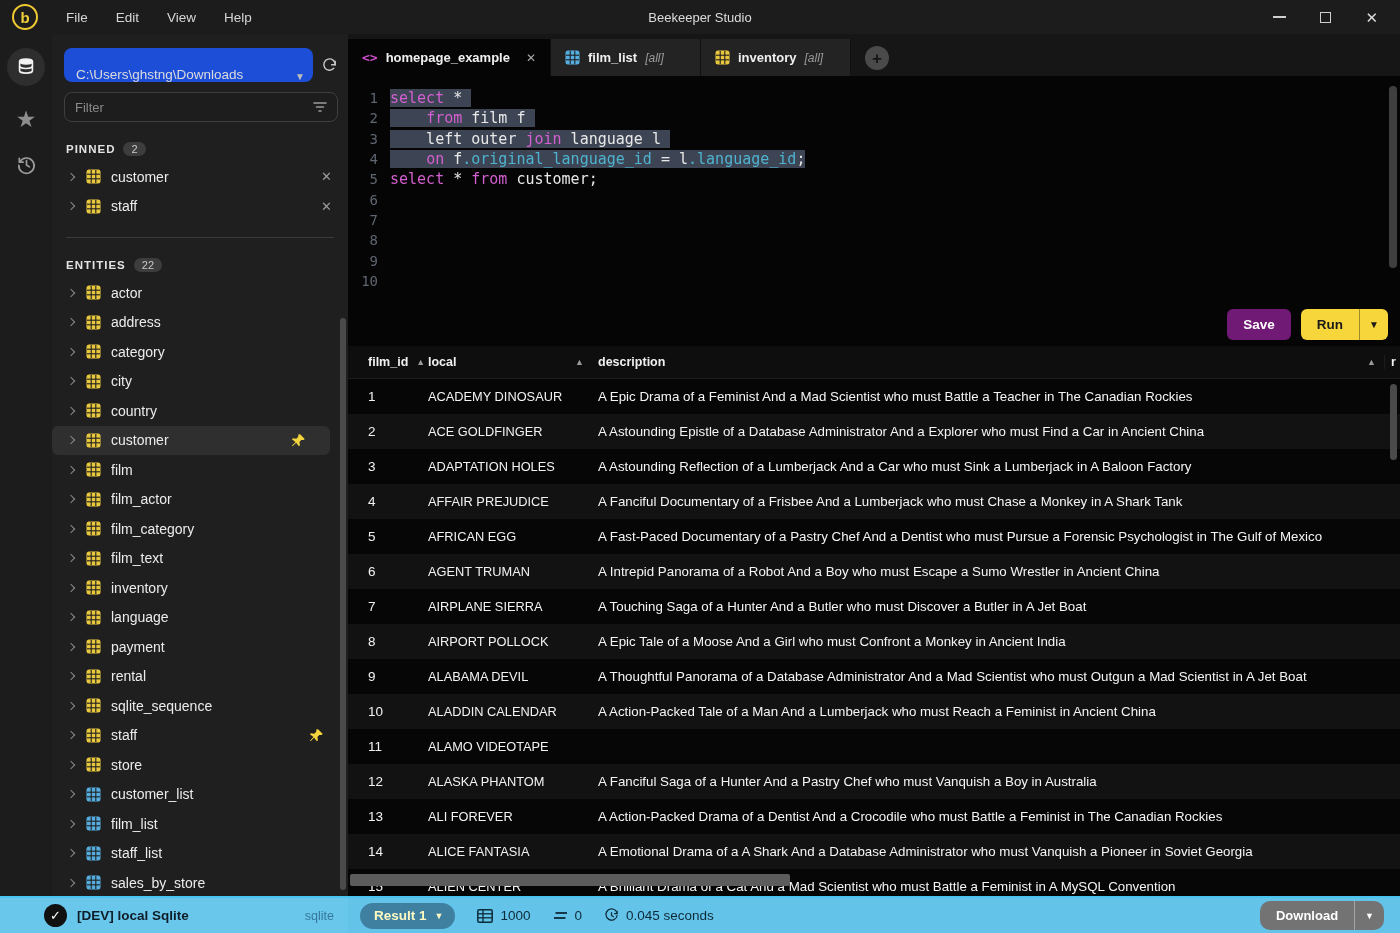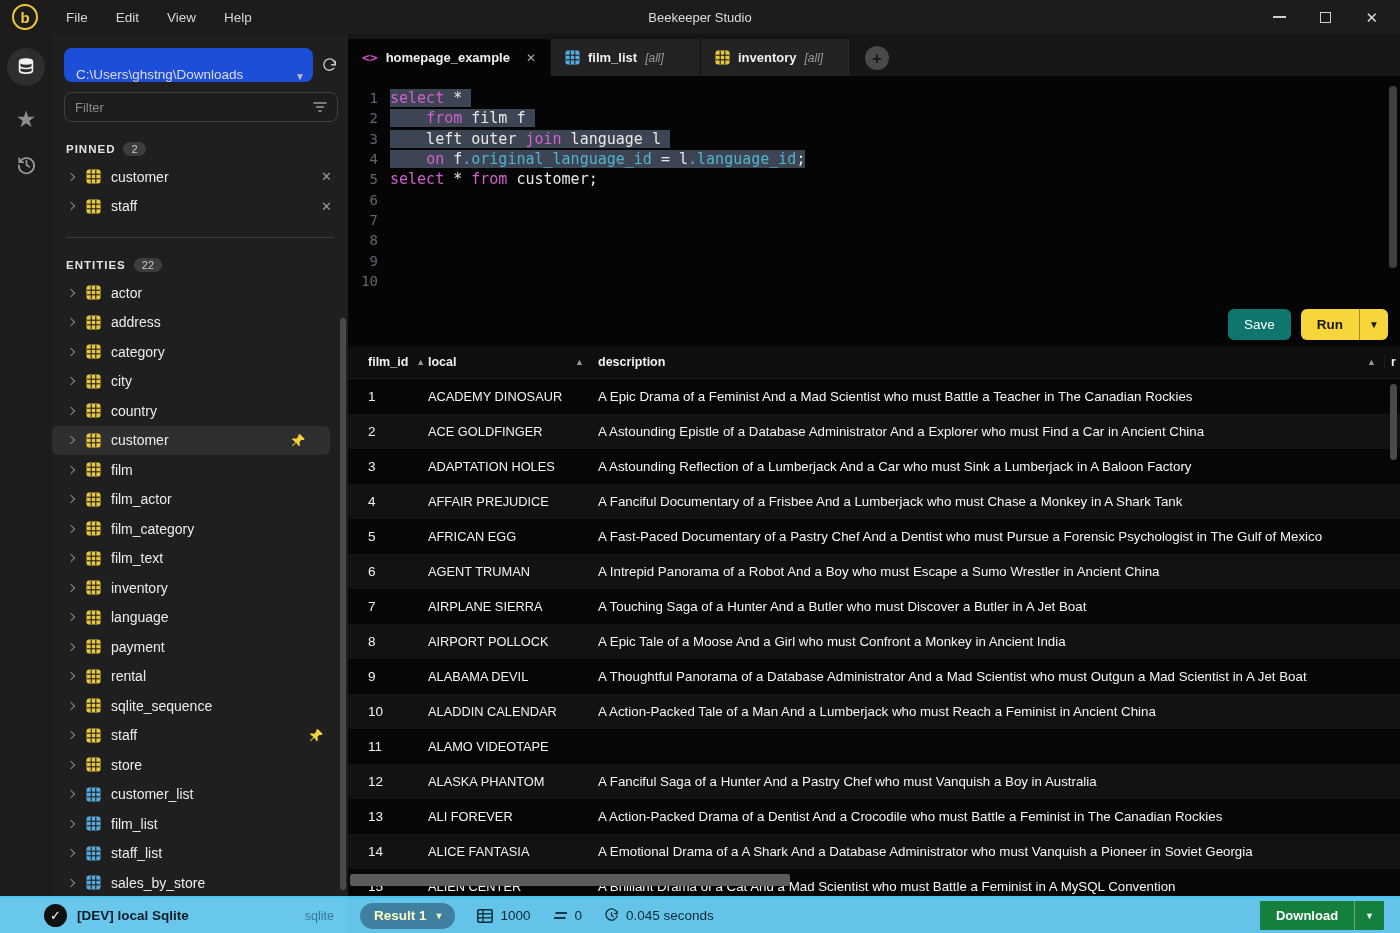--- a/index.html
+++ b/index.html
@@ -79,21 +79,21 @@
   .code-lines { padding-top:12px; font-family:"DejaVu Sans Mono",monospace; font-size:15px; }
   .ed-line { display:flex; height:20.3px; align-items:center; }
   .ln { width:30px; text-align:right; color:#5f6672; margin-right:12px; flex:0 0 auto; font-size:14px; }
   .code { white-space:pre; }
   .seg.kw { color:#d45fd0; }
   .seg.pl { color:#e8e8e8; }
   .seg.field { color:#4fb3cf; }
   .seg.hl { background:#3d4454; }
   .ed-scroll { position:absolute; right:3px; top:10px; width:8px; height:182px; background:#3f3f3f; border-radius:4px; }
   .editor-actions { position:absolute; right:12px; bottom:6px; display:flex; gap:10px; }
-  .btn-save { background:#0f766e; color:#fff; font-weight:400; font-size:13.5px; border:none; border-radius:6px;
+  .btn-save { background:#701a75; color:#fff; font-weight:700; font-size:13.5px; border:none; border-radius:6px;
               padding:8px 16px; font-family:"Liberation Sans",sans-serif; }
   .btn-run { display:flex; background:#f7d63b; border-radius:6px; overflow:hidden; align-items:stretch; }
   .btn-run-main { padding:8px 16px; font-weight:700; font-size:13.5px; color:#191919; }
   .btn-run-caret { border-left:1px solid rgba(0,0,0,.35); display:flex; align-items:center; padding:0 9px; color:#191919; font-size:10px; }
 
   
   .table-area { flex:1; display:flex; flex-direction:column; position:relative; background:#701a75; min-height:0; }
   .t-head { height:33px; display:flex; align-items:center; background:#0e0e0e; border-bottom:1px solid #1c1c1c; flex:0 0 33px; }
   .th { font-size:12.5px; font-weight:700; color:#f0f0f0; display:flex; align-items:center; }
   .sort { font-size:9px; color:#9a9a9a; margin-left:8px; }
@@ -116,21 +116,21 @@
   .statusbar { height:37px; background:#64c3e9; border-top:2px solid #49c3f0; display:flex; align-items:stretch; flex:0 0 37px; color:#0d2330; }
   .sb-left { width:348px; display:flex; align-items:center; background:#6ac7ec; padding:0 14px 0 44px; }
   .check { width:23px; height:23px; border-radius:50%; background:#111; color:#fff; font-size:13px; display:flex;
            align-items:center; justify-content:center; margin-right:10px; flex:0 0 auto; }
   .conn-name { font-size:13.5px; font-weight:700; color:#0e1d27; white-space:nowrap; }
   .db-type { margin-left:auto; font-size:12.5px; color:#35789a; }
   .sb-main { flex:1; display:flex; align-items:center; padding-left:12px; gap:22px; }
   .result-pill { background:#3f80a1; color:#fef9c3; border-radius:14px; height:26px; display:flex; align-items:center;
                  padding:0 12px 0 14px; gap:8px; font-size:13.5px; font-weight:600; }
   .sb-metric { display:flex; align-items:center; gap:7px; font-size:13.5px; font-weight:500; color:#0d2a38; }
-  .sb-download { margin-left:auto; margin-right:16px; display:flex; background:#15803d; border-radius:1px; overflow:hidden; align-self:center; }
+  .sb-download { margin-left:auto; margin-right:16px; display:flex; background:#737373; border-radius:10px; overflow:hidden; align-self:center; }
   .dl-main { color:#fff; font-weight:700; font-size:13px; padding:7px 16px; }
   .dl-caret { border-left:1px solid rgba(255,255,255,.35); color:#fff; display:flex; align-items:center; padding:0 10px; font-size:9px; }
   svg { display:block; }
 </style>
 </head>
 <body>
 
 <div class="app">
 
   <div class="titlebar">

